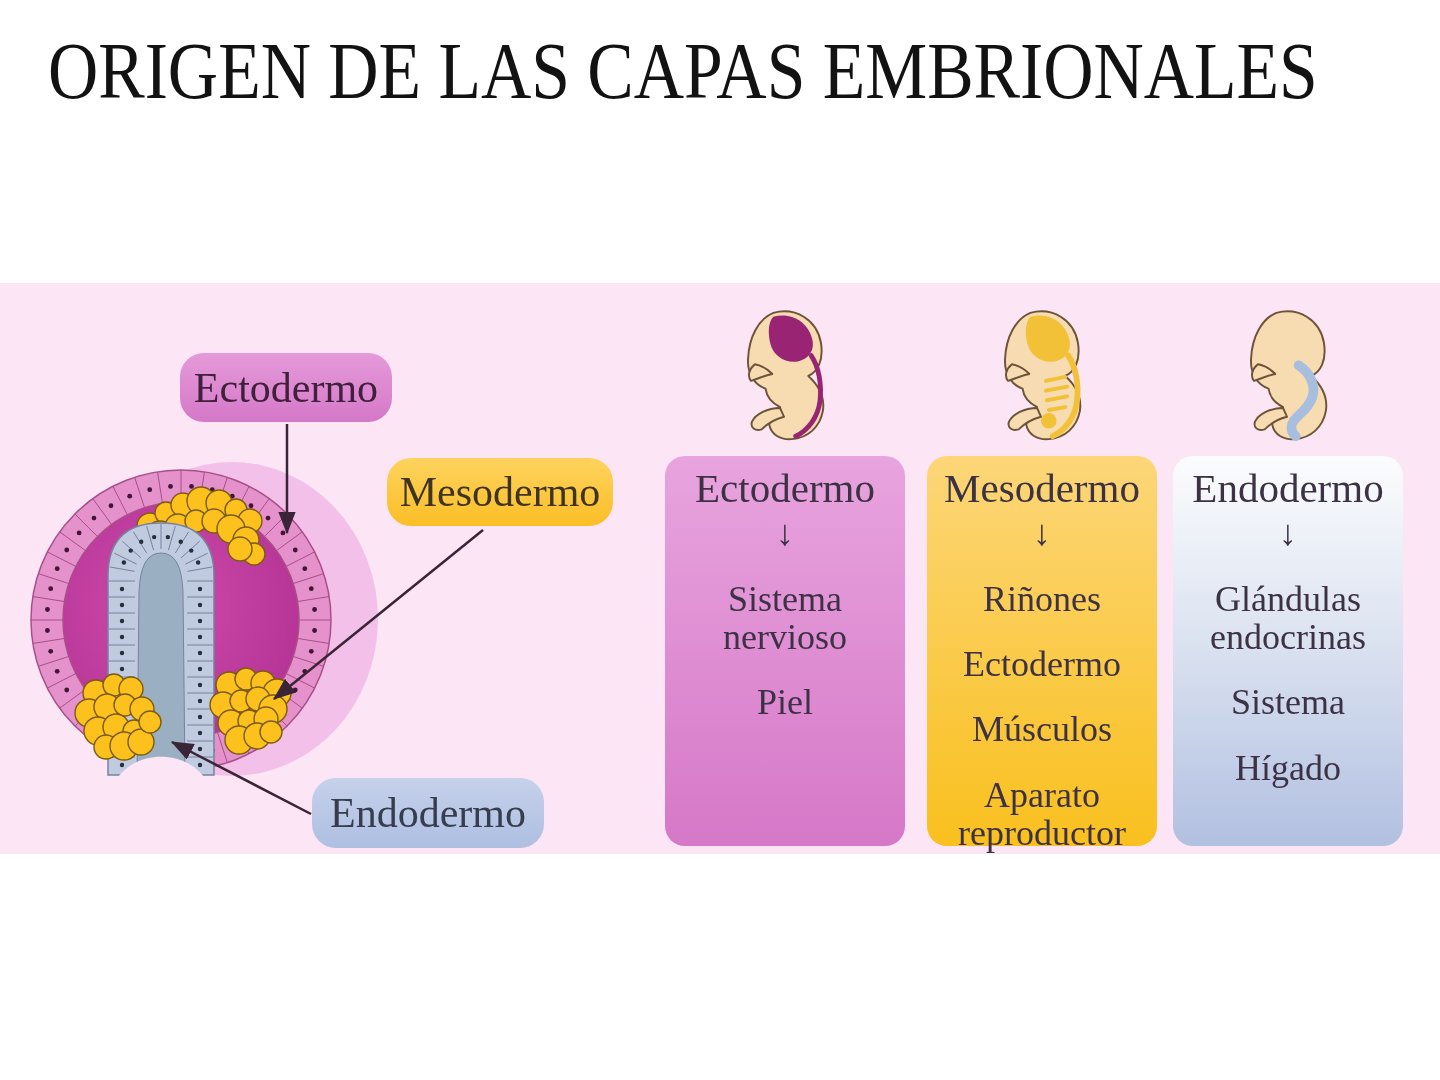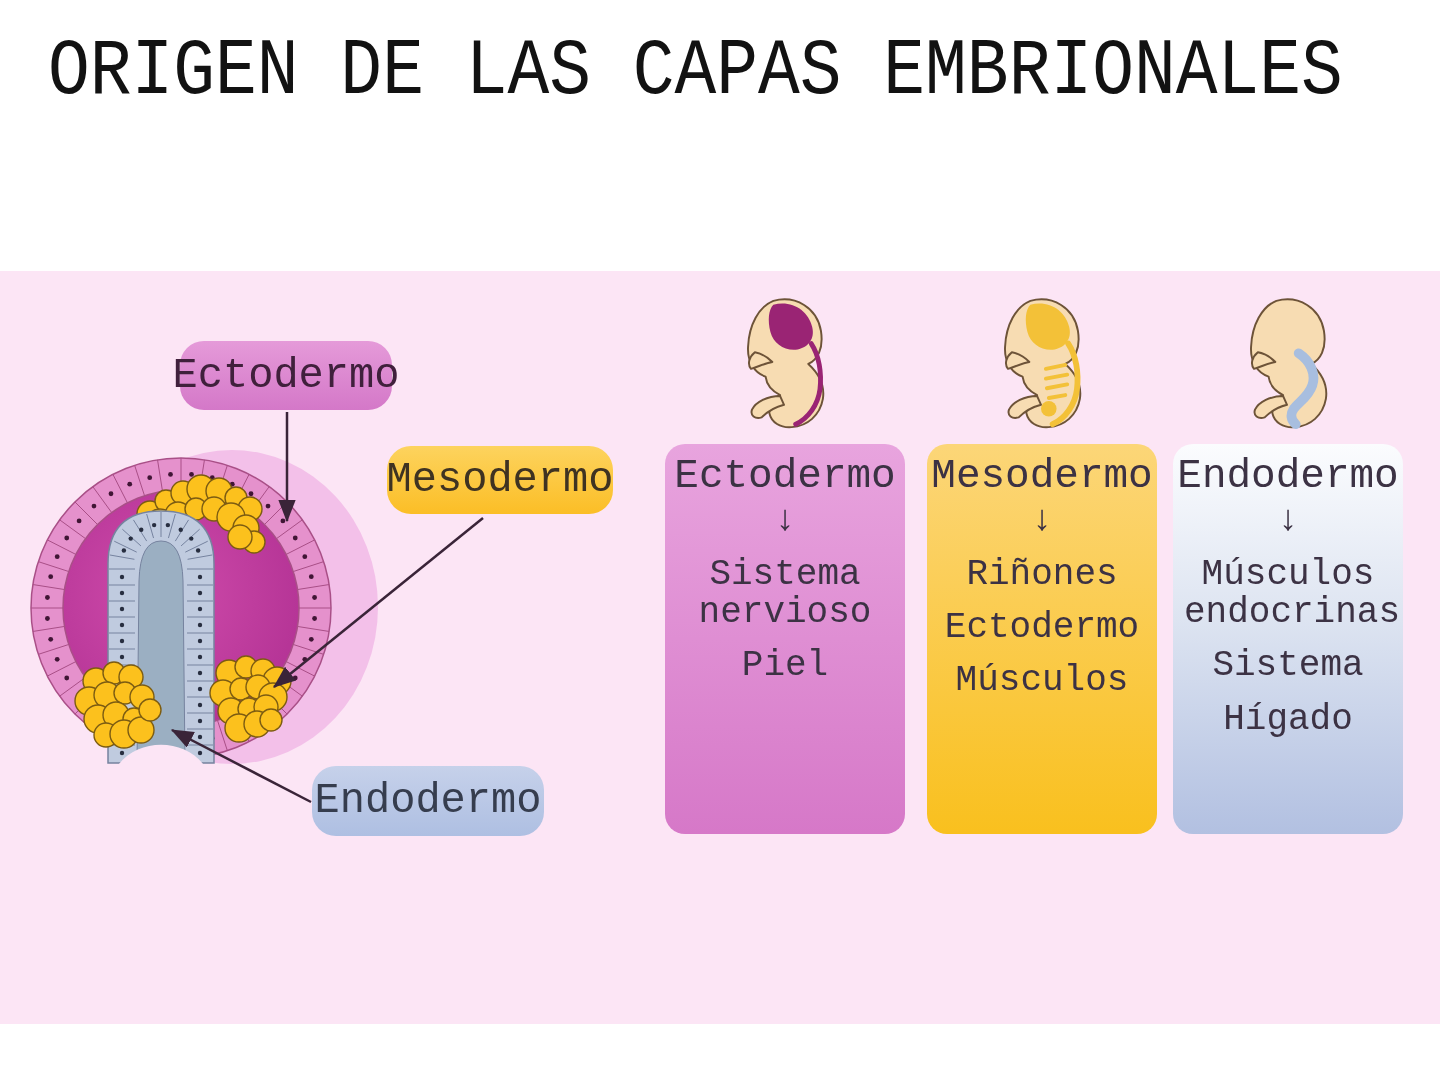--- a/index.html
+++ b/index.html
@@ -1,21 +1,21 @@
 <!DOCTYPE html>
 <html style="--page-bg: #ffffff; --band-bg: #fce5f5; --title-text: #121212; --text-dark: #3c3244; --ecto-pill-top: #e59ad9; --ecto-pill-bottom: #d478c8; --ecto-pill-text: #40203c; --meso-pill-top: #fdd35e; --meso-pill-bottom: #fbbe26; --meso-pill-text: #3f3322; --endo-pill-top: #c6d1ea; --endo-pill-bottom: #aebfe2; --endo-pill-text: #363d4e; --card1-top: #e8a4de; --card1-bottom: #d678c8; --card2-top: #fcd678; --card2-bottom: #f9c01e; --card3-top: #fbfcfe; --card3-mid: #dde4f1; --card3-bottom: #b2c0e1; --sphere: #f3c0e9; --ring-fill: #e591cc; --ring-line: #a94f87; --ring-dot: #401535; --interior-center: #d04cab; --interior-edge: #ad2d90; --tube-band: #c0cbdf; --tube-line: #76839f; --tube-cavity: #9bafc2; --tube-dot: #272e40; --cell-yellow: #fcc11d; --cell-yellow-line: #7c5c12; --fetus-skin: #f7dcb2; --fetus-outline: #6d5338; --ecto-highlight: #9a2474; --meso-highlight: #f3c138; --endo-highlight: #a8bedf; --arrow-line: #3a2438;"><head>
 <meta charset="utf-8">
 <style>
   html,body{margin:0;padding:0;background:#fff;}
   .page{position:relative;width:1440px;height:1080px;overflow:hidden;background:var(--page-bg,#fff);
-        font-family:Liberation Mono, monospace;}
+        font-family:Liberation Serif, serif;}
   .main-title{position:absolute;left:48px;top:26px;margin:0;font-size:80px;font-weight:400;
         color:var(--title-text,#121212);white-space:nowrap;transform:scaleX(.87);transform-origin:0 50%;
         letter-spacing:0px;}
-  .band{position:absolute;left:0;top:271px;width:1440px;height:753px;background:var(--band-bg,#fce5f5);}
+  .band{position:absolute;left:0;top:283px;width:1440px;height:571px;background:var(--band-bg,#fce5f5);}
   .gastrula-svg,.overlay-svg{position:absolute;left:0;top:0;}
   .pill{position:absolute;display:flex;align-items:center;justify-content:center;
         border-radius:24px;font-size:42px;}
   .pill-ecto{left:180px;top:70px;width:212px;height:69px;
         background:linear-gradient(180deg,var(--ecto-pill-top,#e59ad9),var(--ecto-pill-bottom,#d478c8));
         color:var(--ecto-pill-text,#40203c);}
   .pill-meso{left:387px;top:175px;width:226px;height:68px;
         background:linear-gradient(180deg,var(--meso-pill-top,#fdd35e),var(--meso-pill-bottom,#fbbe26));
         color:var(--meso-pill-text,#3f3322);}
   .pill-endo{left:312px;top:495px;width:232px;height:70px;
@@ -26,21 +26,21 @@
   .card{position:absolute;top:173px;height:390px;border-radius:20px;display:flex;flex-direction:column;
         align-items:center;padding-top:10px;box-sizing:border-box;color:var(--text-dark,#3c3244);}
   .card1{left:665px;width:240px;
         background:linear-gradient(180deg,var(--card1-top,#e8a4de),var(--card1-bottom,#d678c8));}
   .card2{left:927px;width:230px;
         background:linear-gradient(180deg,var(--card2-top,#fcd678),var(--card2-bottom,#f9c01e));}
   .card3{left:1173px;width:230px;
         background:linear-gradient(180deg,var(--card3-top,#fbfcfe) 0%,var(--card3-mid,#dde4f1) 45%,var(--card3-bottom,#b2c0e1) 100%);}
   .card-title{font-size:41px;line-height:1.1;}
   .card-arrow{font-size:36px;line-height:1;margin:4px 0 2px;}
-  .organ{font-size:36px;line-height:1.06;text-align:center;margin-top:15px;max-width:208px;}
+  .organ{font-size:36px;line-height:1.06;text-align:center;margin-top:27px;max-width:208px;}
   .skin{fill:var(--fetus-skin,#f7dcb2);stroke:var(--fetus-outline,#6d5338);stroke-width:2;stroke-linejoin:round;}
 </style>
 </head>
 <body>
 
 <svg width="0" height="0" style="position:absolute" aria-hidden="true">
   <defs>
     <path id="fbody" d="M34 6 C57 0 79 13 83 37 C86 56 79 67 70 71 C81 81 87 94 85 107 C82 124 69 135 53 136 C41 137 32 131 30 122 C29 113 34 106 41 103 C33 99 27 92 26 84 C14 80 7 68 8 53 C9 31 19 12 34 6 Z"></path>
     <path id="farm" d="M15 59 C9 64 7 71 11 76 C18 74 26 70 33 69 C27 63 21 60 15 59 Z"></path>
     <path id="fleg" d="M41 104 C28 104 16 110 12 118 C10 124 15 128 22 126 C29 119 37 115 45 113 Z"></path>
@@ -318,23 +318,24 @@
       <div class="card-arrow">↓</div>
       <div class="organ">Sistema nervioso</div>
       <div class="organ">Piel</div>
     </div>
     <div class="card card2">
       <div class="card-title">Mesodermo</div>
       <div class="card-arrow">↓</div>
       <div class="organ">Riñones</div>
       <div class="organ">Ectodermo</div>
       <div class="organ">Músculos</div>
+      <div class="organ">Aparato reproductor</div>
     </div>
     <div class="card card3">
       <div class="card-title">Endodermo</div>
       <div class="card-arrow">↓</div>
-      <div class="organ">Músculos endocrinas</div>
+      <div class="organ">Glándulas endocrinas</div>
       <div class="organ">Sistema</div>
       <div class="organ">Hígado</div>
     </div>
 
   </section>
 </div>
 
 </body></html>

